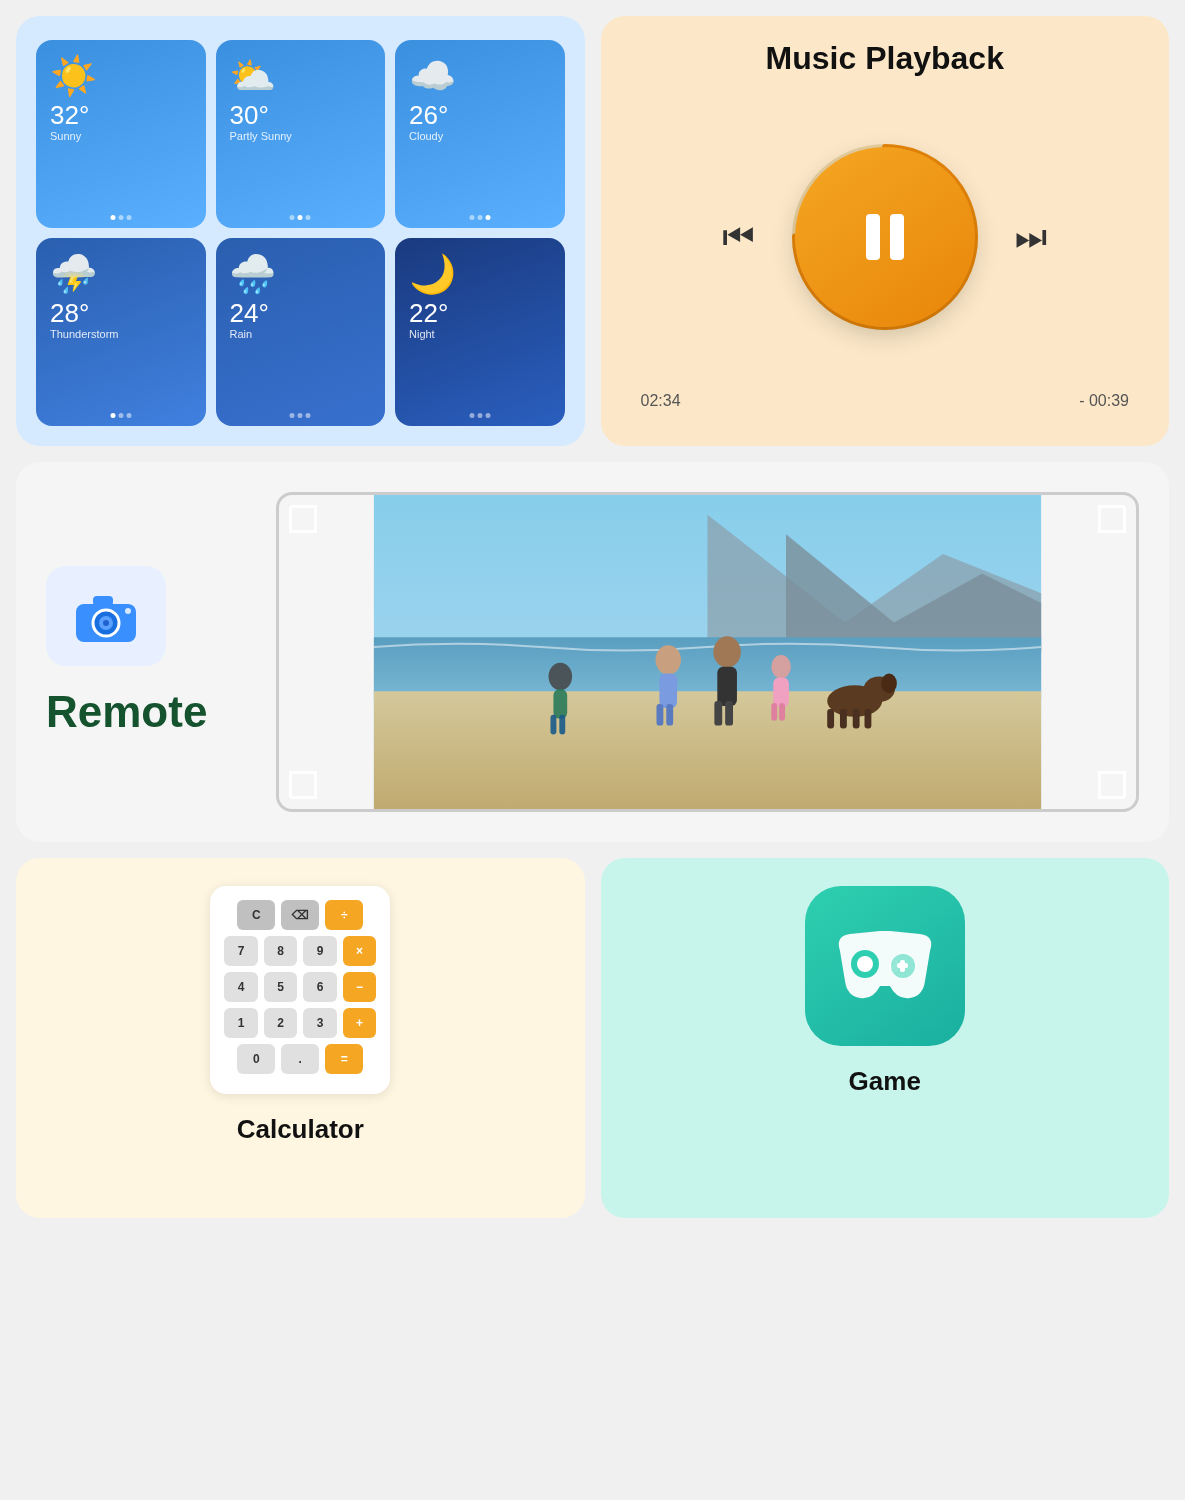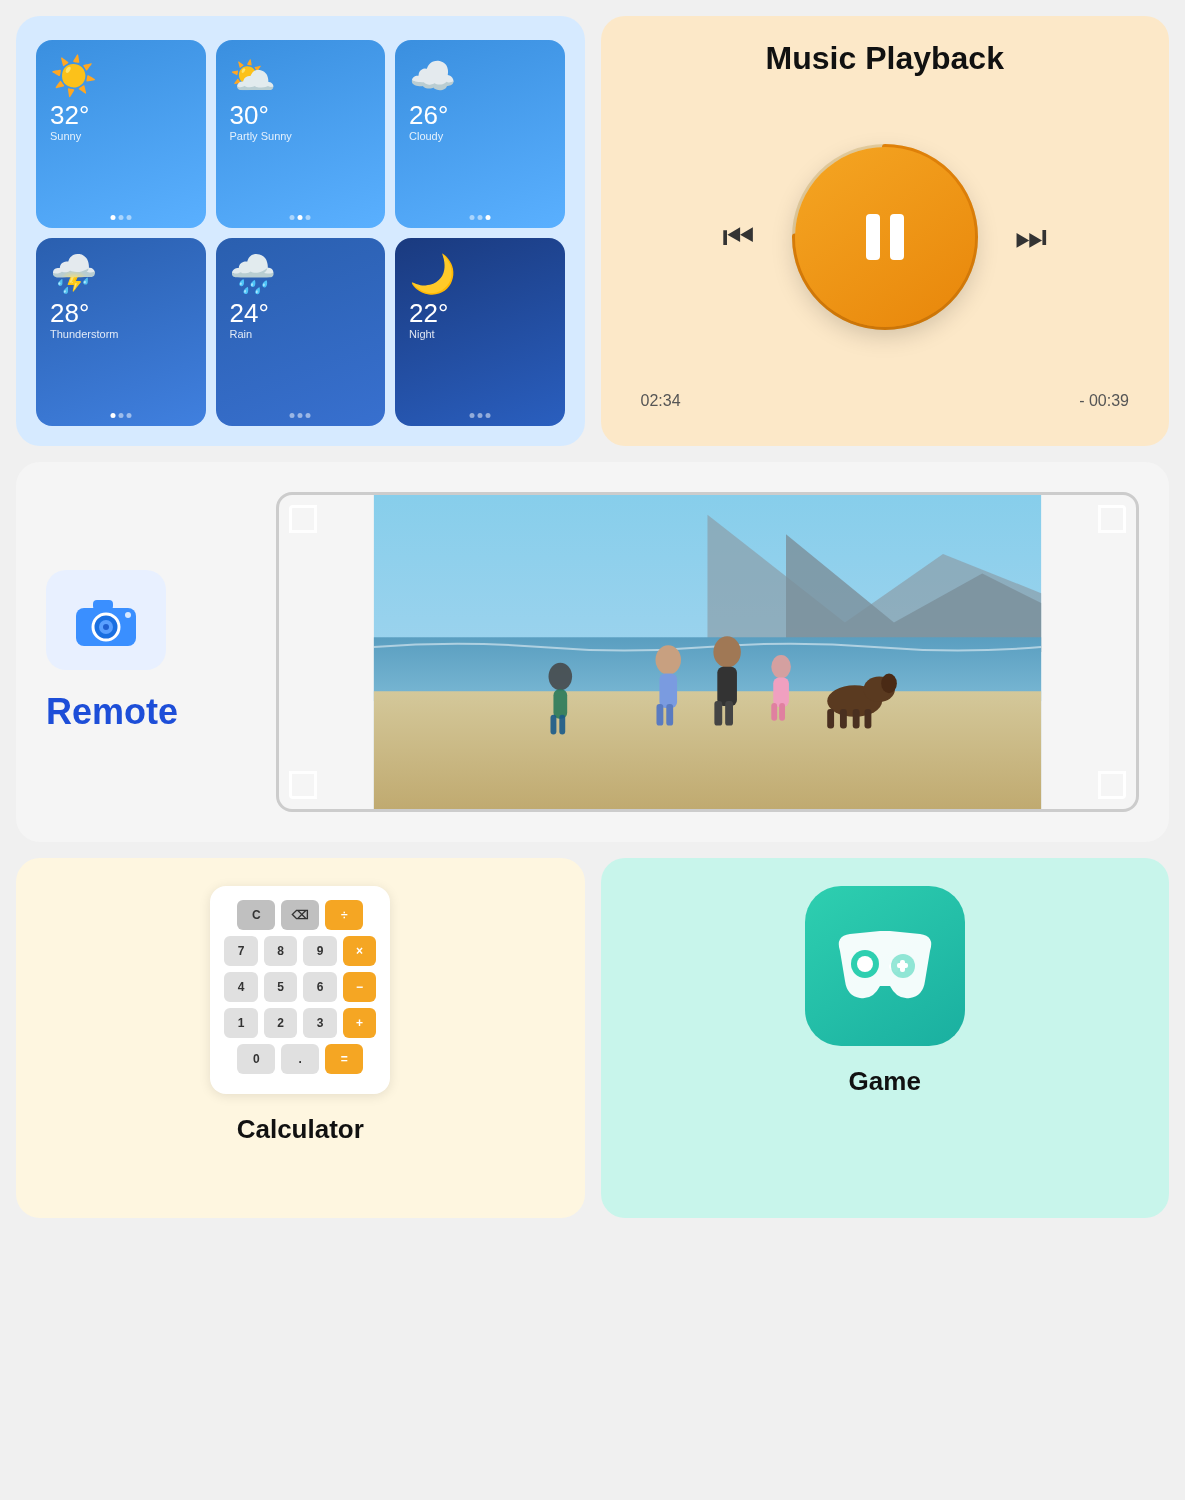--- a/index.html
+++ b/index.html
@@ -179,23 +179,23 @@
       border-radius: 20px;
       display: flex;
       align-items: center;
       justify-content: center;
     }
     .camera-icon-box svg {
       width: 70px;
       height: 60px;
     }
     .photo-title {
-      font-size: 36px;
+      font-size: 44px;
       font-weight: 800;
-      color: #1d4ed8;
+      color: #14532d;
       line-height: 1.2;
     }
     .photo-frame {
       flex: 1;
       border: 3px solid #ccc;
       border-radius: 16px;
       overflow: hidden;
       position: relative;
       height: 320px;
     }

